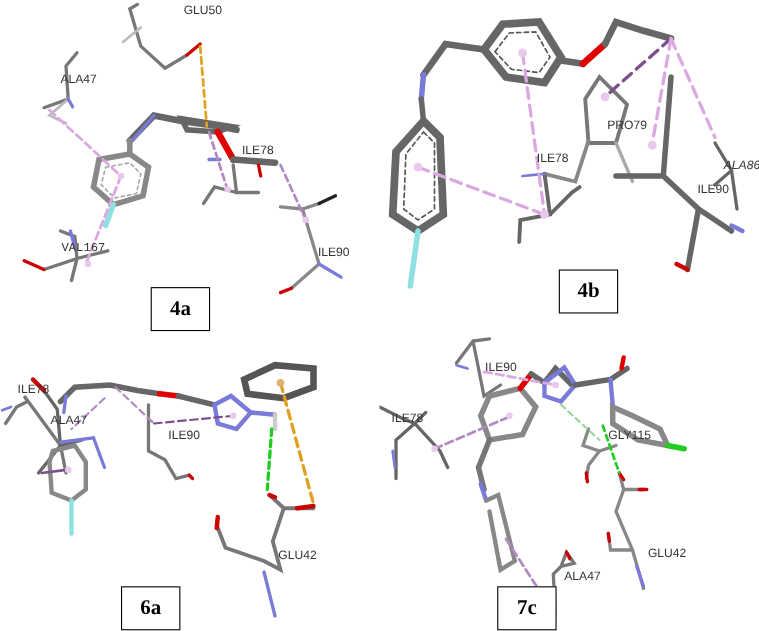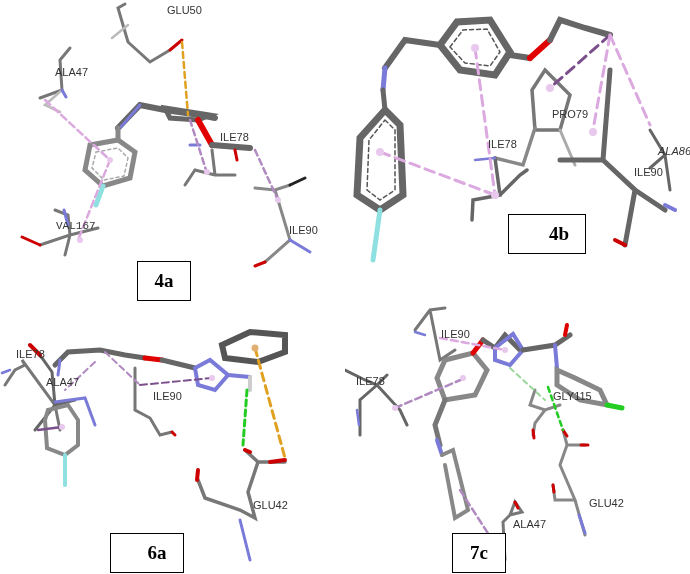--- a/index.html
+++ b/index.html
@@ -109,21 +109,21 @@
       <circle cx="35" cy="152" r="4"></circle>
       <circle cx="150" cy="195" r="4"></circle>
       <circle cx="205" cy="88" r="4"></circle>
       <circle cx="248" cy="132" r="4"></circle>
     </g>
   </svg>
   <span class="res" style="left:207px;top:108px;">PRO79</span>
   <span class="res" style="left:143px;top:138px;">ILE78</span>
   <span class="res" style="left:313px;top:145px;font-style:italic;">ALA86</span>
   <span class="res" style="left:289px;top:166px;">ILE90</span>
-  <div class="lbl" style="left:163px;top:214px;width:52px;height:38px;padding-left:24px;">4b</div>
+  <div class="lbl" style="left:163px;top:245px;width:52px;height:38px;">4b</div>
 </div>
 
 <div class="panel" style="left:0;top:290px;width:345px;height:284px;">
   <svg width="345" height="284">
     <g stroke-linecap="round" fill="none">
 
       <path d="M5,95 L15,80 L25,75 L22,70 L55,115 L60,140" stroke="#777" stroke-width="3"></path>
       <path d="M30,55 L42,68 L52,82 L55,115 L75,110 M55,115 L35,140" stroke="#666" stroke-width="3"></path>
       <path d="M30,55 L40,65" stroke="#c00" stroke-width="4"></path>
       <path d="M55,112 L85,108 L95,135" stroke="#7a7ad8" stroke-width="3"></path>
@@ -162,21 +162,21 @@
     <g>
       <circle cx="255" cy="58" r="3.5" fill="#e0b070"></circle>
       <circle cx="212" cy="88" r="3" fill="#e8c8ec"></circle>
       <circle cx="62" cy="137" r="3" fill="#e8c8ec"></circle>
     </g>
   </svg>
   <span class="res" style="left:16px;top:58px;">ILE78</span>
   <span class="res" style="left:46px;top:86px;">ALA47</span>
   <span class="res" style="left:153px;top:100px;">ILE90</span>
   <span class="res" style="left:253px;top:209px;">GLU42</span>
-  <div class="lbl" style="left:110px;top:243px;width:52px;height:38px;padding-left:20px;">6a</div>
+  <div class="lbl" style="left:110px;top:243px;width:52px;height:38px;">6a</div>
 </div>
 
 <div class="panel" style="left:345px;top:290px;width:345px;height:284px;">
   <svg width="345" height="284">
     <g stroke-linecap="round" fill="none">
 
       <path d="M70,40 L85,20 L100,18 M85,20 L95,70 L110,60" stroke="#777" stroke-width="3"></path>
       <path d="M70,42 L80,45" stroke="#7a7ad8" stroke-width="2.5"></path>
 
       <path d="M100,70 L128,63 L142,80 L130,105 L100,110 L92,88 Z" stroke="#888" stroke-width="5"></path>

